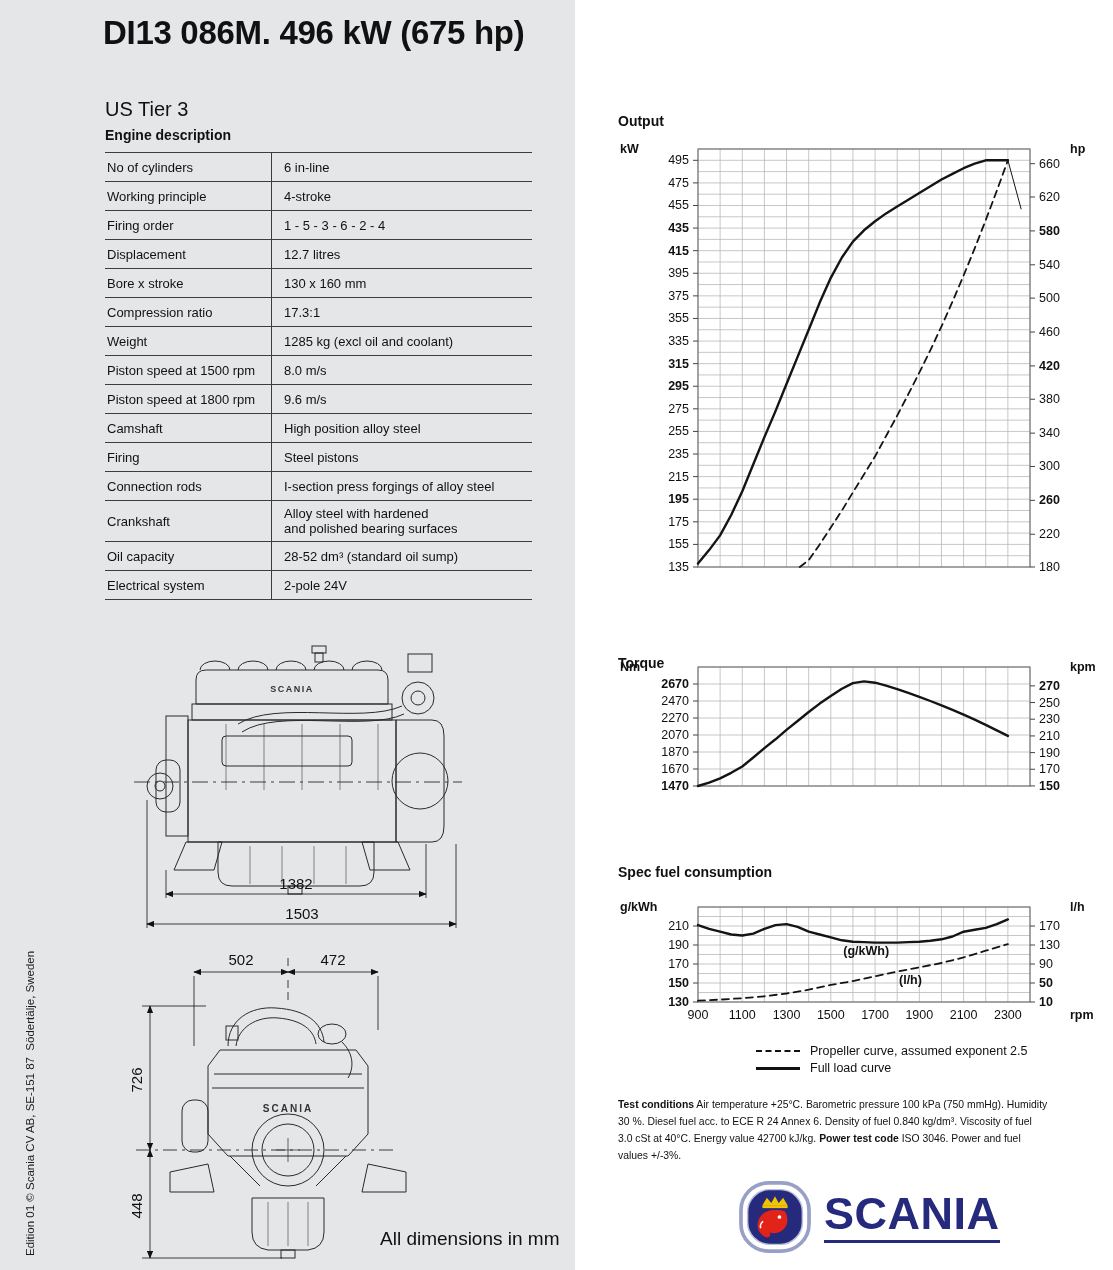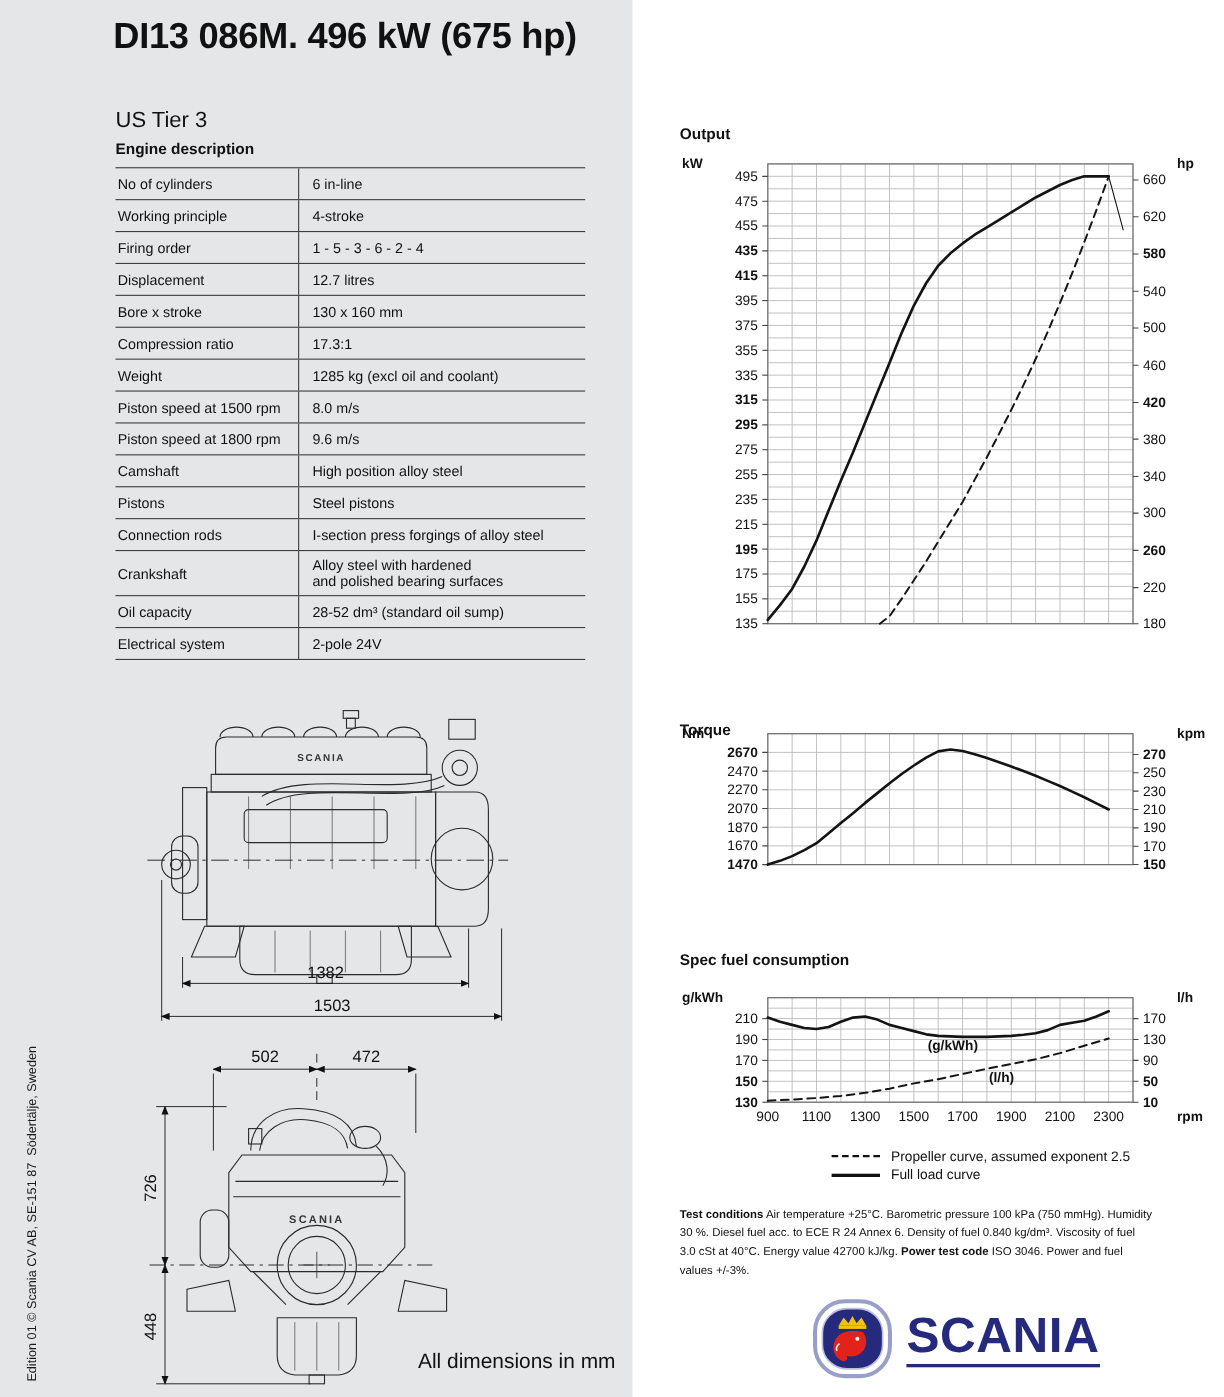--- a/index.html
+++ b/index.html
@@ -97,21 +97,21 @@
           <span>9.6 m/s</span>
         </div>
       </div>
       <div class="spec-row">
         <div class="spec-label">Camshaft</div>
         <div class="spec-value">
           <span>High position alloy steel</span>
         </div>
       </div>
       <div class="spec-row">
-        <div class="spec-label">Pistons</div>
+        <div class="spec-label">Firing</div>
         <div class="spec-value">
           <span>Steel pistons</span>
         </div>
       </div>
       <div class="spec-row">
         <div class="spec-label">Connection rods</div>
         <div class="spec-value">
           <span>I-section press forgings of alloy steel</span>
         </div>
       </div>

